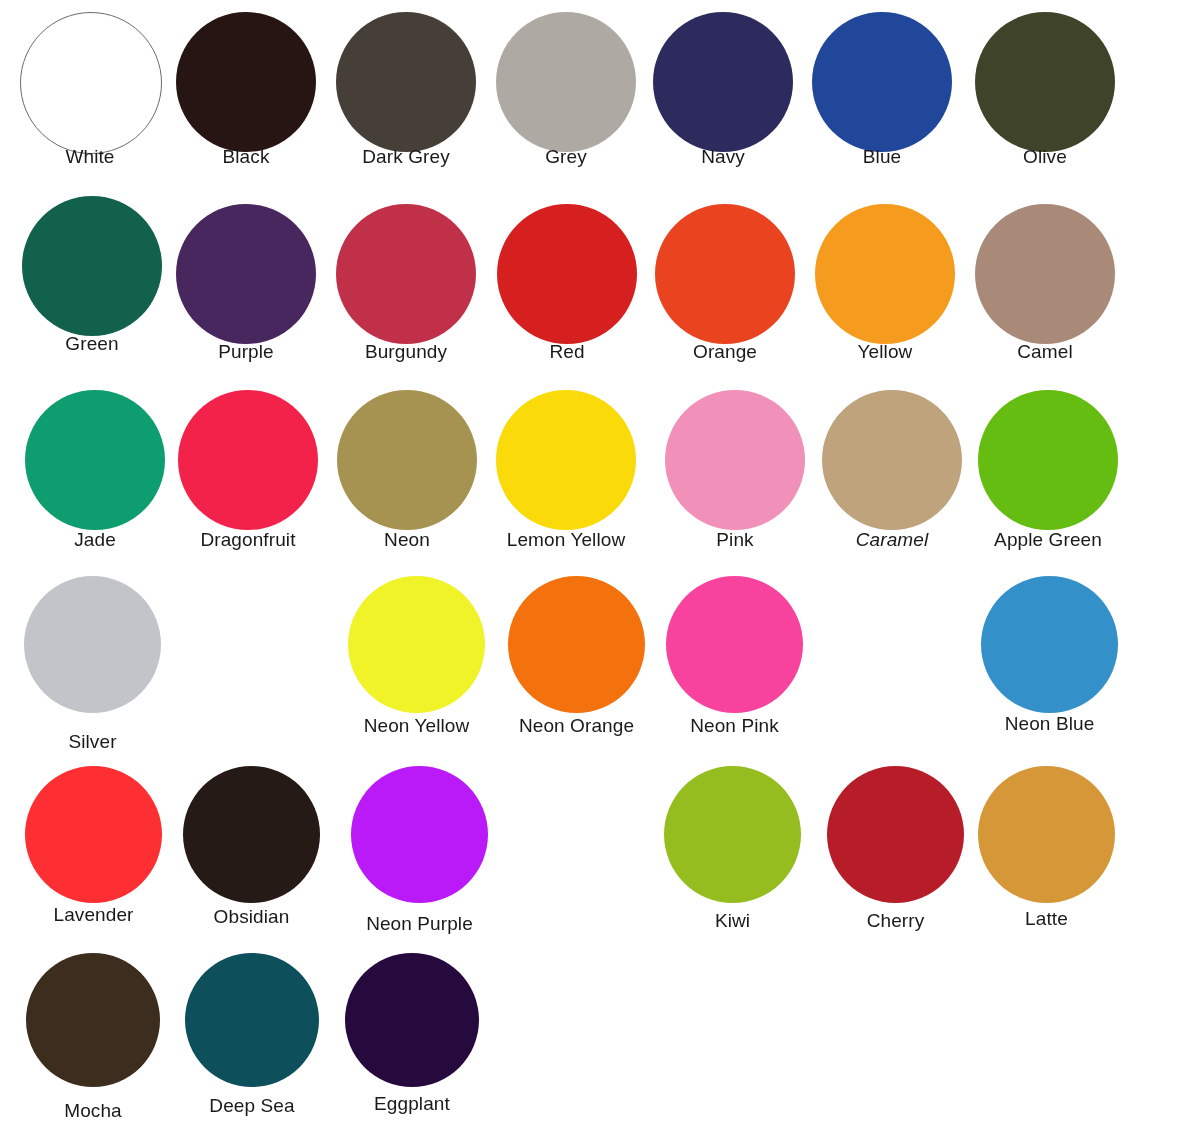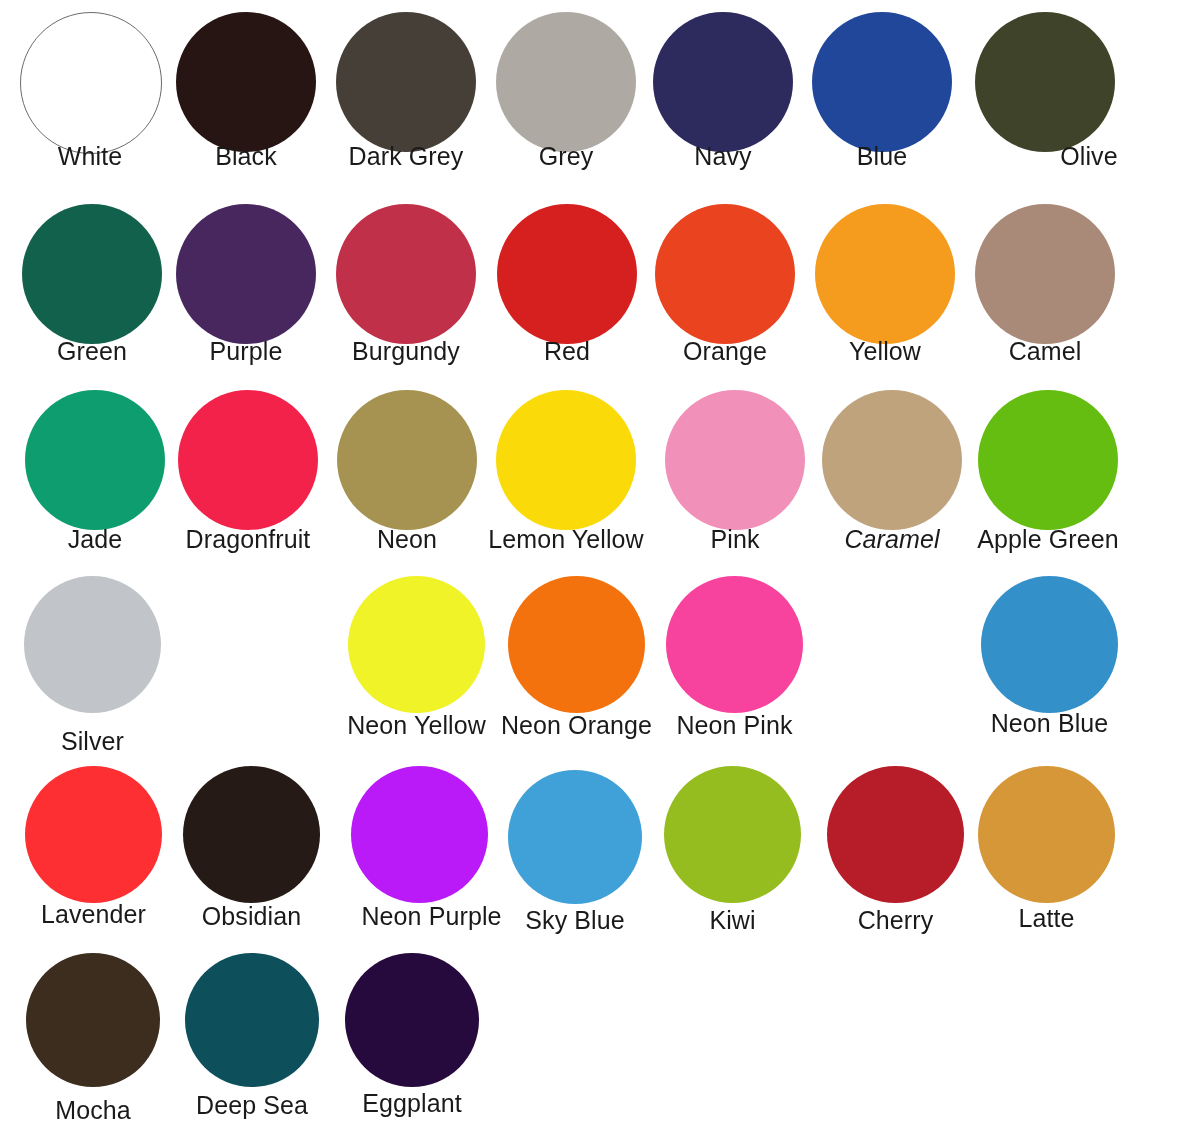--- a/index.html
+++ b/index.html
@@ -30,21 +30,21 @@
     width: 100%;
     height: 100%;
     border-radius: 50%;
   }
   .swatch-label {
     position: absolute;
     left: 50%;
     transform: translateX(-50%);
     white-space: nowrap;
     color: #1a1a1a;
-    font-size: 25px;
+    font-size: 19px;
     line-height: 21px;
     letter-spacing: 0.1px;
   }
 </style>
 </head>
 <body>
 
 <div id="chart">
     <div style="position: absolute; left: 0px; top: 0px; width: 100%; height: 100%;">
       <div class="swatch" style="left: 20px; top: 12px; width: 140px; height: 140px;">
@@ -66,25 +66,25 @@
       <div class="swatch" style="left: 653px; top: 12px; width: 140px; height: 140px;">
         <div class="swatch-dot" style="background: rgb(45, 42, 94);"></div>
         <div class="swatch-label" style="top: 134px;">Navy</div>
       </div>
       <div class="swatch" style="left: 812px; top: 12px; width: 140px; height: 140px;">
         <div class="swatch-dot" style="background: rgb(33, 71, 155);"></div>
         <div class="swatch-label" style="top: 134px;">Blue</div>
       </div>
       <div class="swatch" style="left: 975px; top: 12px; width: 140px; height: 140px;">
         <div class="swatch-dot" style="background: rgb(63, 67, 41);"></div>
-        <div class="swatch-label" style="top: 134px; margin-left: 44px;">Olive</div>
-      </div>
-    </div>
-    <div style="position: absolute; left: 0px; top: 0px; width: 100%; height: 100%;">
-      <div class="swatch" style="left: 22px; top: 204px; width: 140px; height: 140px;">
+        <div class="swatch-label" style="top: 134px;">Olive</div>
+      </div>
+    </div>
+    <div style="position: absolute; left: 0px; top: 0px; width: 100%; height: 100%;">
+      <div class="swatch" style="left: 22px; top: 196px; width: 140px; height: 140px;">
         <div class="swatch-dot" style="background: rgb(18, 97, 76);"></div>
         <div class="swatch-label" style="top: 137px;">Green</div>
       </div>
       <div class="swatch" style="left: 176px; top: 204px; width: 140px; height: 140px;">
         <div class="swatch-dot" style="background: rgb(71, 39, 94);"></div>
         <div class="swatch-label" style="top: 137px;">Purple</div>
       </div>
       <div class="swatch" style="left: 336px; top: 204px; width: 140px; height: 140px;">
         <div class="swatch-dot" style="background: rgb(193, 48, 73);"></div>
         <div class="swatch-label" style="top: 137px;">Burgundy</div>
@@ -162,25 +162,21 @@
       <div class="swatch" style="left: 25px; top: 766px; width: 137px; height: 137px;">
         <div class="swatch-dot" style="background: rgb(253, 47, 51);"></div>
         <div class="swatch-label" style="top: 138px;">Lavender</div>
       </div>
       <div class="swatch" style="left: 183px; top: 766px; width: 137px; height: 137px;">
         <div class="swatch-dot" style="background: rgb(38, 26, 22);"></div>
         <div class="swatch-label" style="top: 140px;">Obsidian</div>
       </div>
       <div class="swatch" style="left: 351px; top: 766px; width: 137px; height: 137px;">
         <div class="swatch-dot" style="background: rgb(186, 26, 247);"></div>
-        <div class="swatch-label" style="top: 140px; margin-left: 12px;">Neon Purple</div>
-      </div>
-      <div class="swatch" style="left: 508px; top: 770px; width: 134px; height: 134px;">
-        <div class="swatch-dot" style="background: rgb(63, 161, 216);"></div>
-        <div class="swatch-label" style="top: 140px;">Sky Blue</div>
+        <div class="swatch-label" style="top: 147px;">Neon Purple</div>
       </div>
       <div class="swatch" style="left: 827px; top: 766px; width: 137px; height: 137px;">
         <div class="swatch-dot" style="background: rgb(182, 29, 41);"></div>
         <div class="swatch-label" style="top: 144px;">Cherry</div>
       </div>
       <div class="swatch" style="left: 664px; top: 766px; width: 137px; height: 137px;">
         <div class="swatch-dot" style="background: rgb(150, 189, 31);"></div>
         <div class="swatch-label" style="top: 144px;">Kiwi</div>
       </div>
       <div class="swatch" style="left: 978px; top: 766px; width: 137px; height: 137px;">

